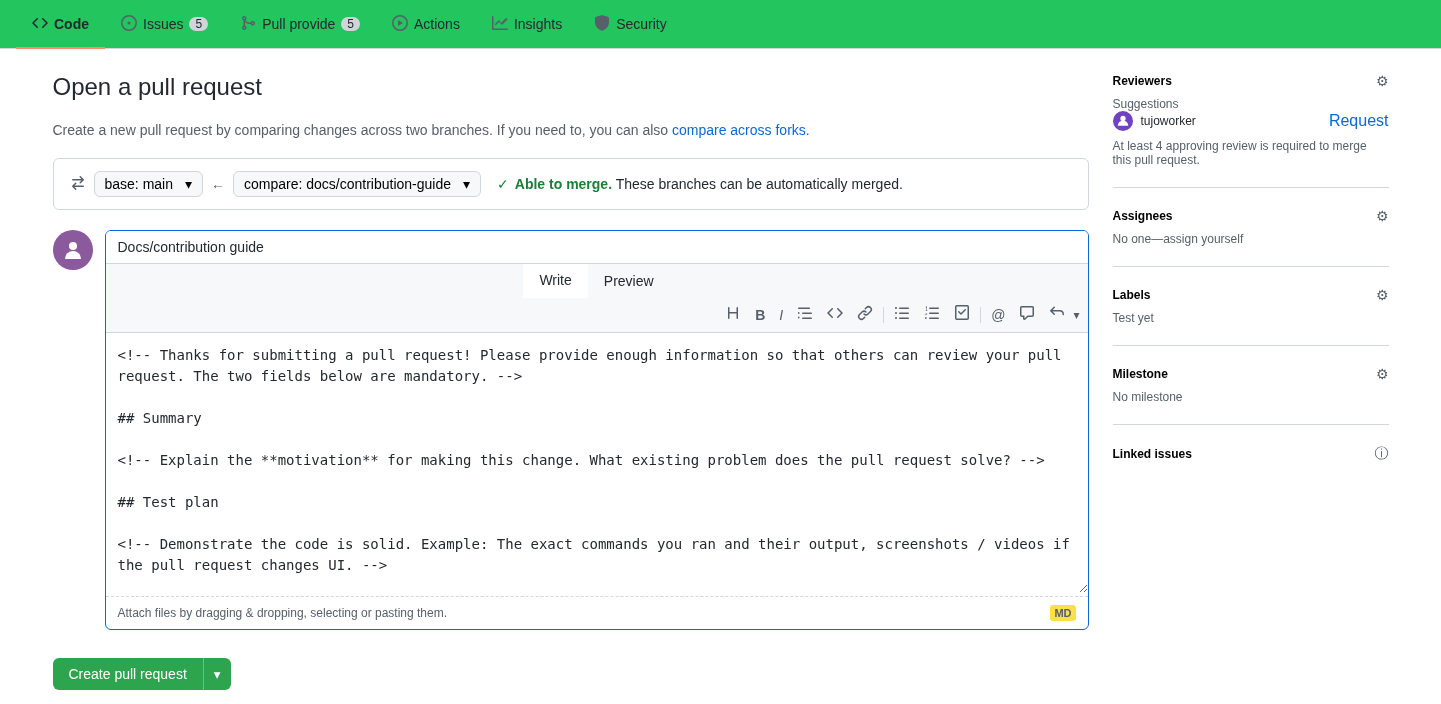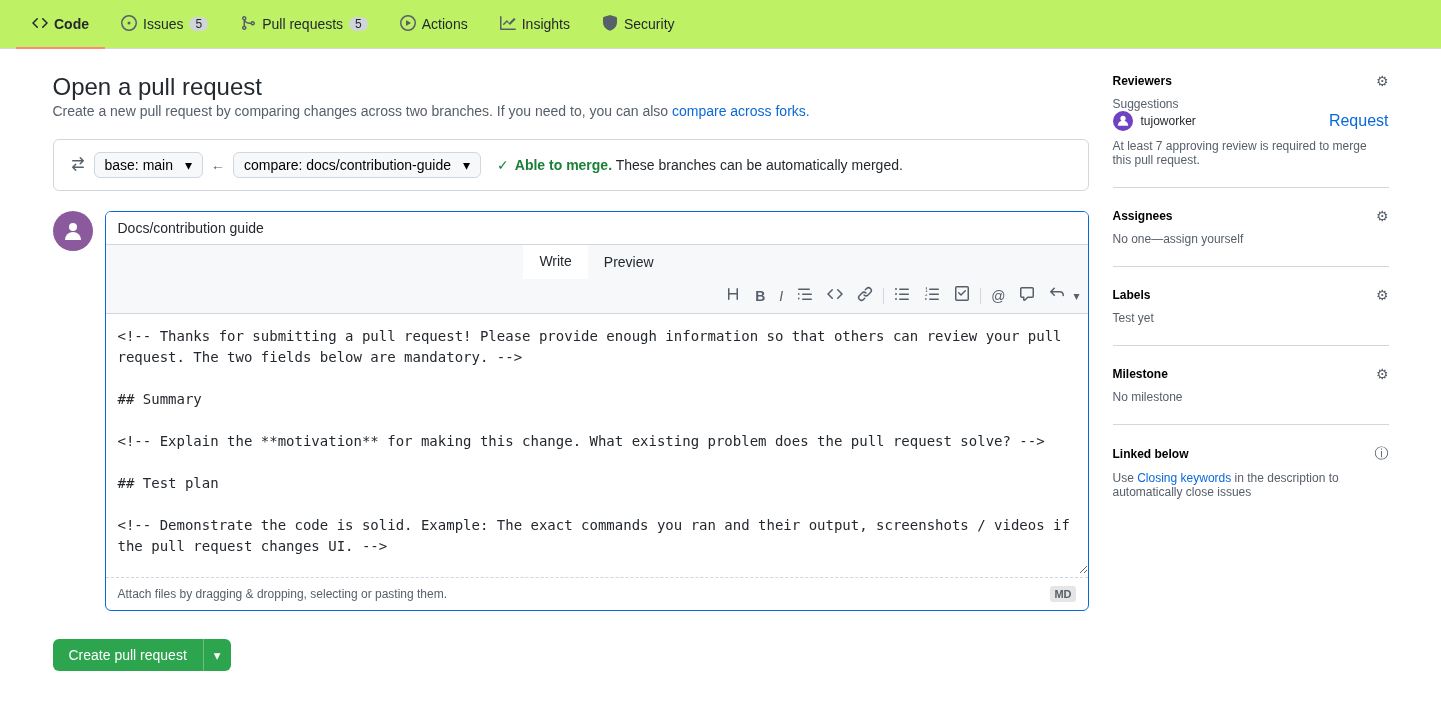--- a/index.html
+++ b/index.html
@@ -1,31 +1,31 @@
 <!DOCTYPE html>
 <html><head>
   <meta charset="utf-8">
   <style>
     * { box-sizing: border-box; margin: 0; padding: 0; }
     body { font-family: -apple-system, BlinkMacSystemFont, "Segoe UI", Helvetica, Arial, sans-serif; font-size: 14px; color: #24292f; background: #fff; }
 
     
-    .top-nav { display: flex; align-items: center; border-bottom: 1px solid #d0d7de; padding: 16px 16px; background: #bef264; height: 49px; }
+    .top-nav { display: flex; align-items: center; border-bottom: 1px solid #d0d7de; padding: 16px 16px; background: #22c55e; height: 49px; }
     .nav-item { display: flex; align-items: center; gap: 6px; padding: 12px 16px; font-size: 14px; color: #24292f; cursor: pointer; text-decoration: none; white-space: nowrap; position: relative; height: 49px; }
     .nav-item.active { font-weight: 600; color: #24292f; }
     .nav-item.active::after { content: ''; position: absolute; bottom: 0; left: 0; right: 0; height: 2px; background: #fd8c73; }
     .nav-item .badge { background: #d1d5da; border-radius: 20px; padding: 0 6px; font-size: 12px; color: #24292f; }
 
     
     .main { display: flex; gap: 0; padding: 24px 32px; max-width: 1400px; margin: 0 auto; }
     .content { flex: 1; min-width: 0; }
     .sidebar { width: 300px; padding-left: 24px; flex-shrink: 0; }
 
     
-    .page-title { font-size: 24px; font-weight: 400; color: #24292f; margin-bottom: 2px; }
+    .page-title { font-size: 24px; font-weight: 400; color: #24292f; margin-bottom: 21px; }
     .page-subtitle { font-size: 14px; color: #57606a; margin-bottom: 20px; }
     .page-subtitle a { color: #0969da; text-decoration: none; }
 
     
     .compare-bar { border: 1px solid #d0d7de; border-radius: 6px; padding: 12px 16px; display: flex; align-items: center; gap: 8px; margin-bottom: 20px; }
     .branch-btn { border: 1px solid #d0d7de; border-radius: 6px; padding: 4px 10px; background: #f6f8fa; font-size: 14px; cursor: pointer; display: flex; align-items: center; gap: 12px; }
     .merge-status { display: flex; align-items: center; gap: 6px; margin-left: 8px; }
 
     
     .pr-form-row { display: flex; gap: 12px; align-items: flex-start; }
@@ -89,21 +89,21 @@
       </span>
       <span>Issues</span>
       <span class="badge">5</span>
     </a>
     <a class="nav-item">
       <span>
         <svg width="16" height="16" viewBox="0 0 16 16" fill="#57606a">
             <path d="M5.45 5.154A4.25 4.25 0 0 0 9.25 7.5h1.378a2.251 2.251 0 1 1 0 1.5H9.25A5.734 5.734 0 0 1 5 7.123v3.505a2.25 2.25 0 1 1-1.5 0V5.372a2.25 2.25 0 1 1 1.95-.218zM4.25 13.5a.75.75 0 1 0 0-1.5.75.75 0 0 0 0 1.5zm8.5-4.5a.75.75 0 1 0 0-1.5.75.75 0 0 0 0 1.5zM5 3.25a.75.75 0 1 0 0 .005V3.25z"></path>
           </svg>
       </span>
-      <span>Pull requests</span>
+      <span>Pull provide</span>
       <span class="badge">5</span>
     </a>
     <a class="nav-item">
       <span>
         <svg width="16" height="16" viewBox="0 0 16 16" fill="#57606a">
             <path d="M8 0a8 8 0 1 1 0 16A8 8 0 0 1 8 0zM1.5 8a6.5 6.5 0 1 0 13 0 6.5 6.5 0 0 0-13 0zm4.879-2.773 4.264 2.559a.25.25 0 0 1 0 .428l-4.264 2.559A.25.25 0 0 1 6 10.559V5.442a.25.25 0 0 1 .379-.215z"></path>
           </svg>
       </span>
       <span>Actions</span>
     </a>
@@ -238,21 +238,21 @@
 
 &lt;!-- Explain the **motivation** for making this change. What existing problem does the pull request solve? --&gt;
 
 ## Test plan
 
 &lt;!-- Demonstrate the code is solid. Example: The exact commands you ran and their output, screenshots / videos if the pull request changes UI. --&gt;</textarea>
 
         
         <div class="attach-bar">
           <span>Attach files by dragging &amp; dropping, selecting or pasting them.</span>
-          <span style="background:#e5e5e5;padding:2px 4px;border-radius:3px;font-size:11px;font-weight:600;">MD</span>
+          <span style="background:#fde047;padding:2px 4px;border-radius:3px;font-size:11px;font-weight:600;">MD</span>
         </div>
       </div>
     </div>
 
     <div class="submit-row">
       <div class="create-btn-group">
         <button class="create-btn">Create pull request</button>
         <button class="create-btn-arrow">▾</button>
       </div>
     </div>
@@ -269,21 +269,21 @@
       <div class="reviewer-row">
         <div class="reviewer-avatar" style="background:#6f42c1;display:flex;align-items:center;justify-content:center;">
           <svg width="14" height="14" viewBox="0 0 16 16" fill="white">
               <circle cx="8" cy="5" r="3"></circle>
               <path d="M14 13.5a6 6 0 1 0-12 0"></path>
             </svg>
         </div>
         <span class="reviewer-name">tujoworker</span>
         <span class="reviewer-request">Request</span>
       </div>
-      <p class="sidebar-note">At least 7 approving review is required to merge this pull request.</p>
+      <p class="sidebar-note">At least 4 approving review is required to merge this pull request.</p>
     </div>
 
     <div class="sidebar-section">
       <div class="sidebar-title-row">
         <span class="sidebar-title">Assignees</span>
         <span class="sidebar-gear">⚙</span>
       </div>
       <div class="sidebar-text">No one—assign yourself</div>
     </div>
 
@@ -298,24 +298,19 @@
     <div class="sidebar-section">
       <div class="sidebar-title-row">
         <span class="sidebar-title">Milestone</span>
         <span class="sidebar-gear">⚙</span>
       </div>
       <div class="sidebar-text">No milestone</div>
     </div>
 
     <div class="sidebar-section">
       <div class="sidebar-title-row">
-        <span class="sidebar-title">Linked below</span>
+        <span class="sidebar-title">Linked issues</span>
         <span class="info-icon">ⓘ</span>
       </div>
-      <p class="sidebar-text">
-        <span>Use</span>
-        <a class="sidebar-link" href="#">Closing keywords</a>
-        <span>in the description to automatically close issues</span>
-      </p>
     </div>
 
   </div>
 </div>
 
 </body></html>

